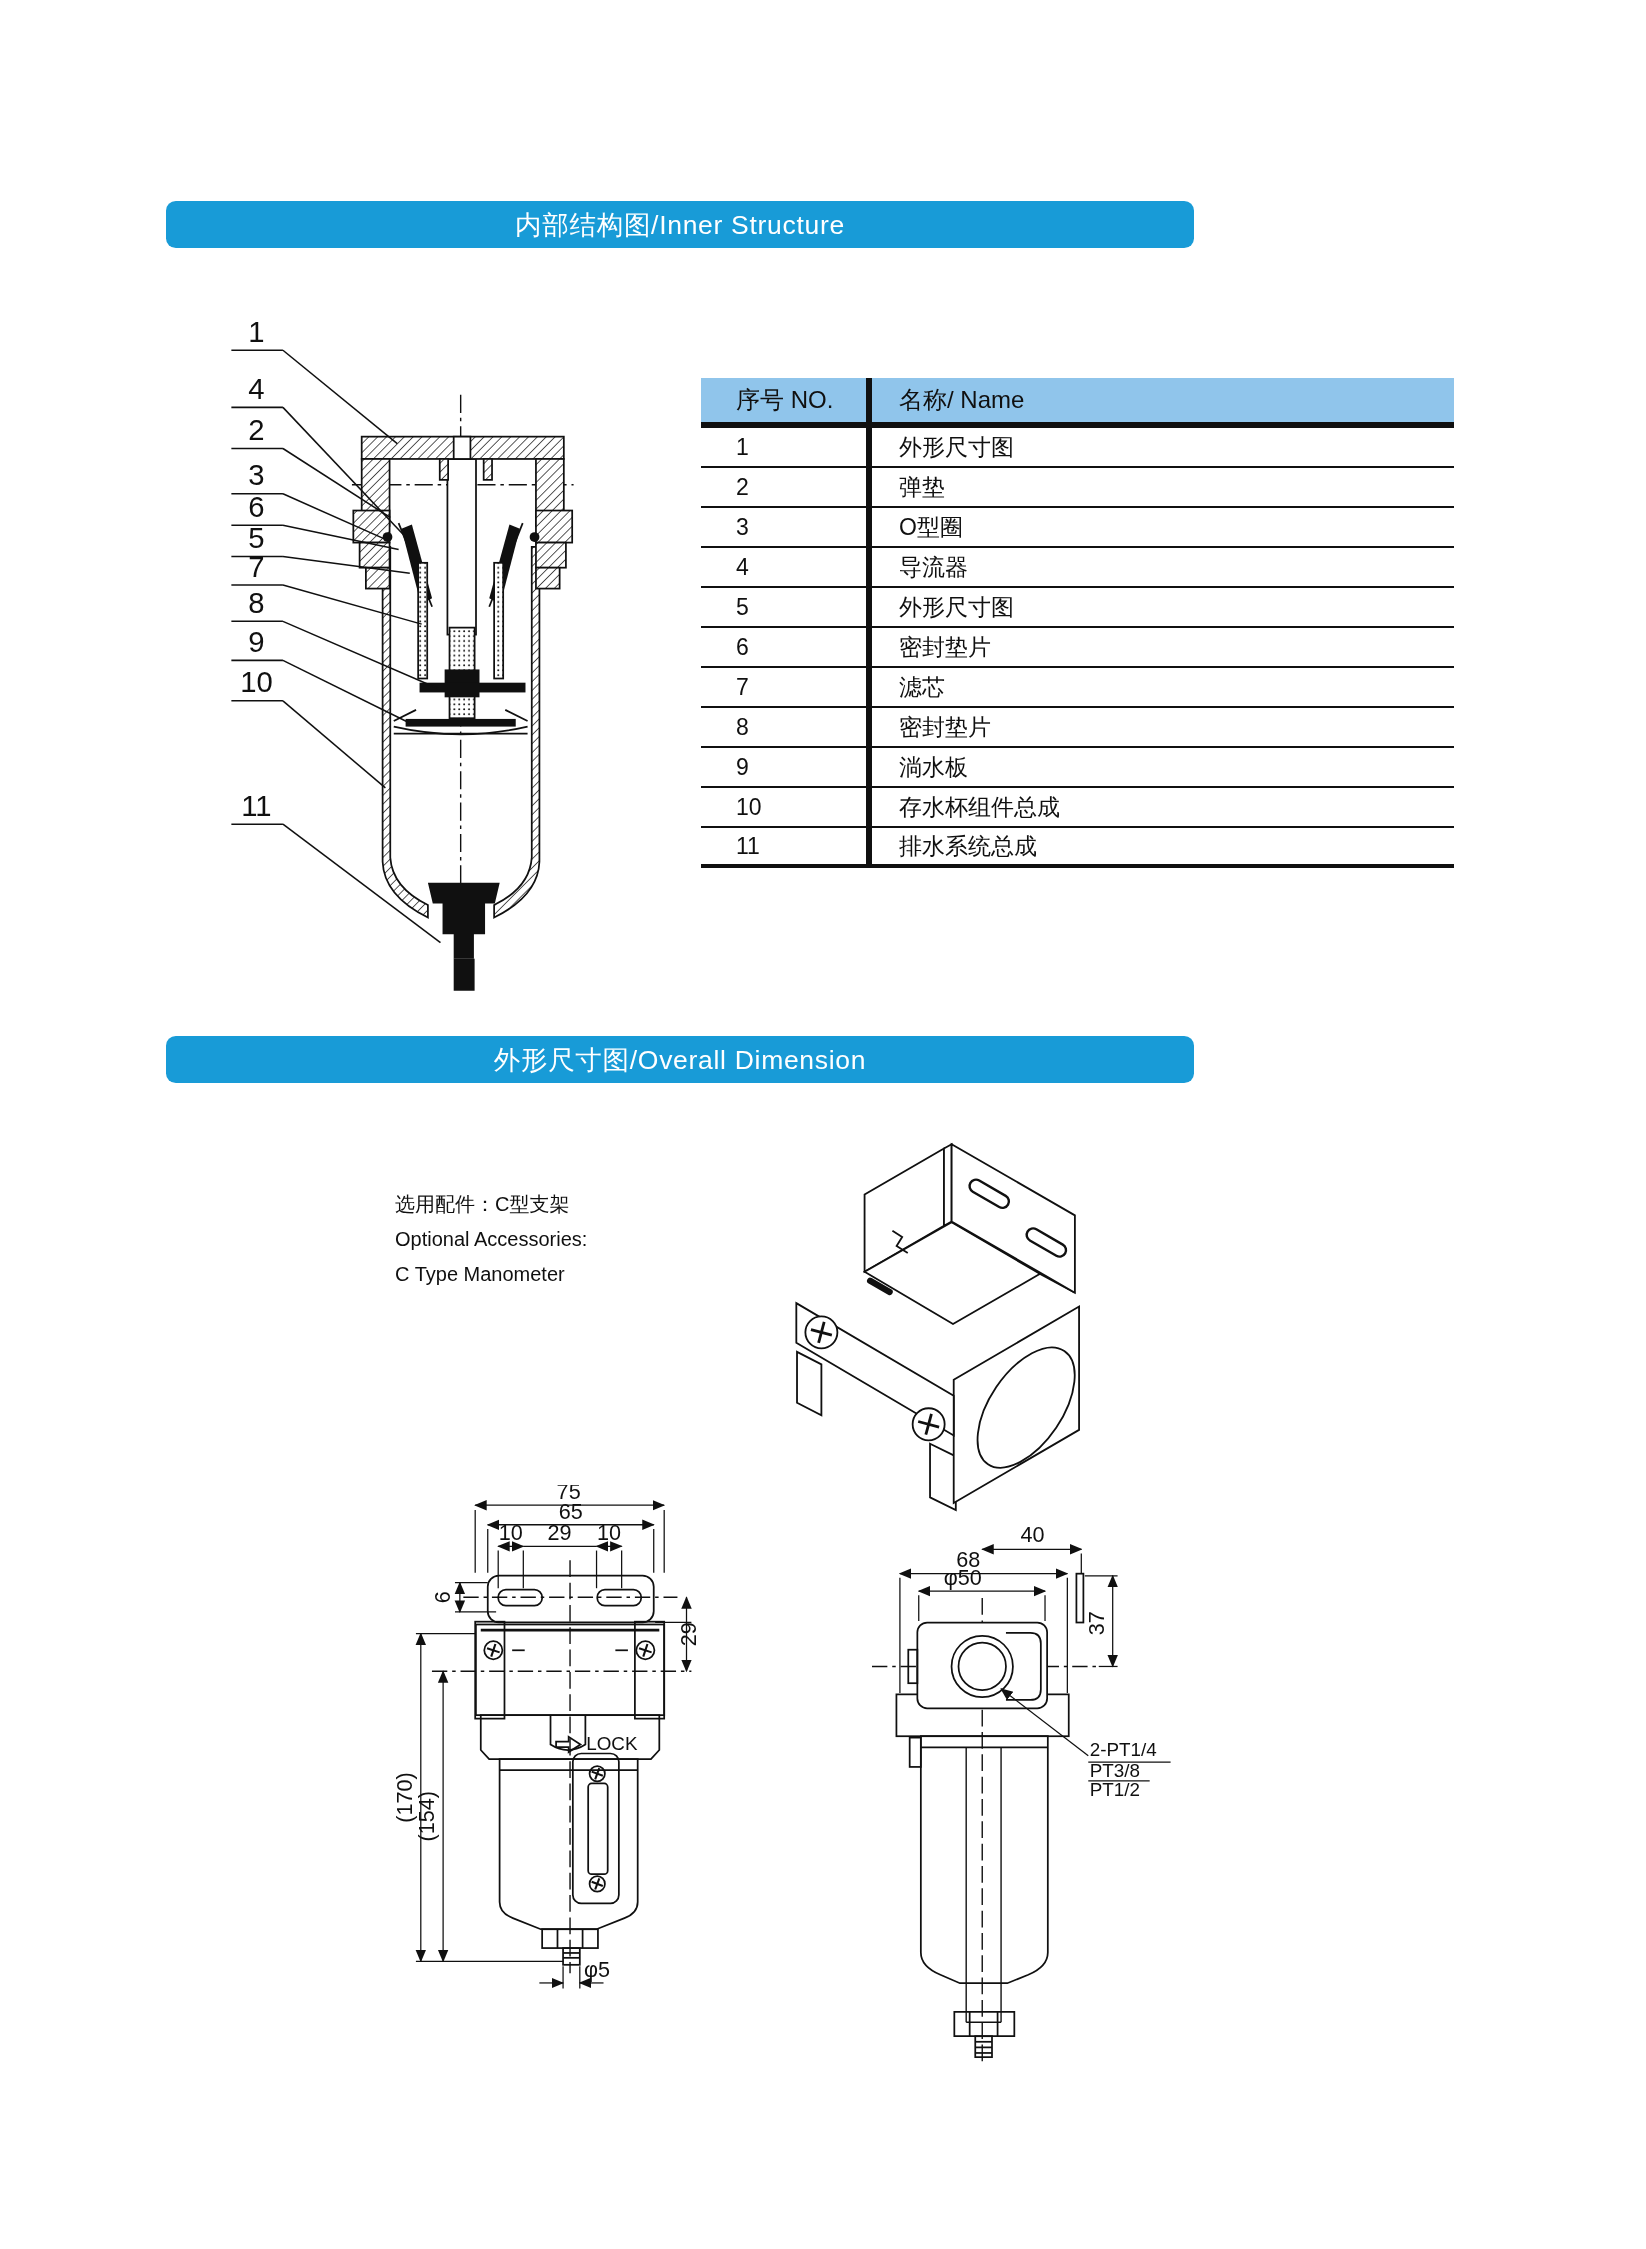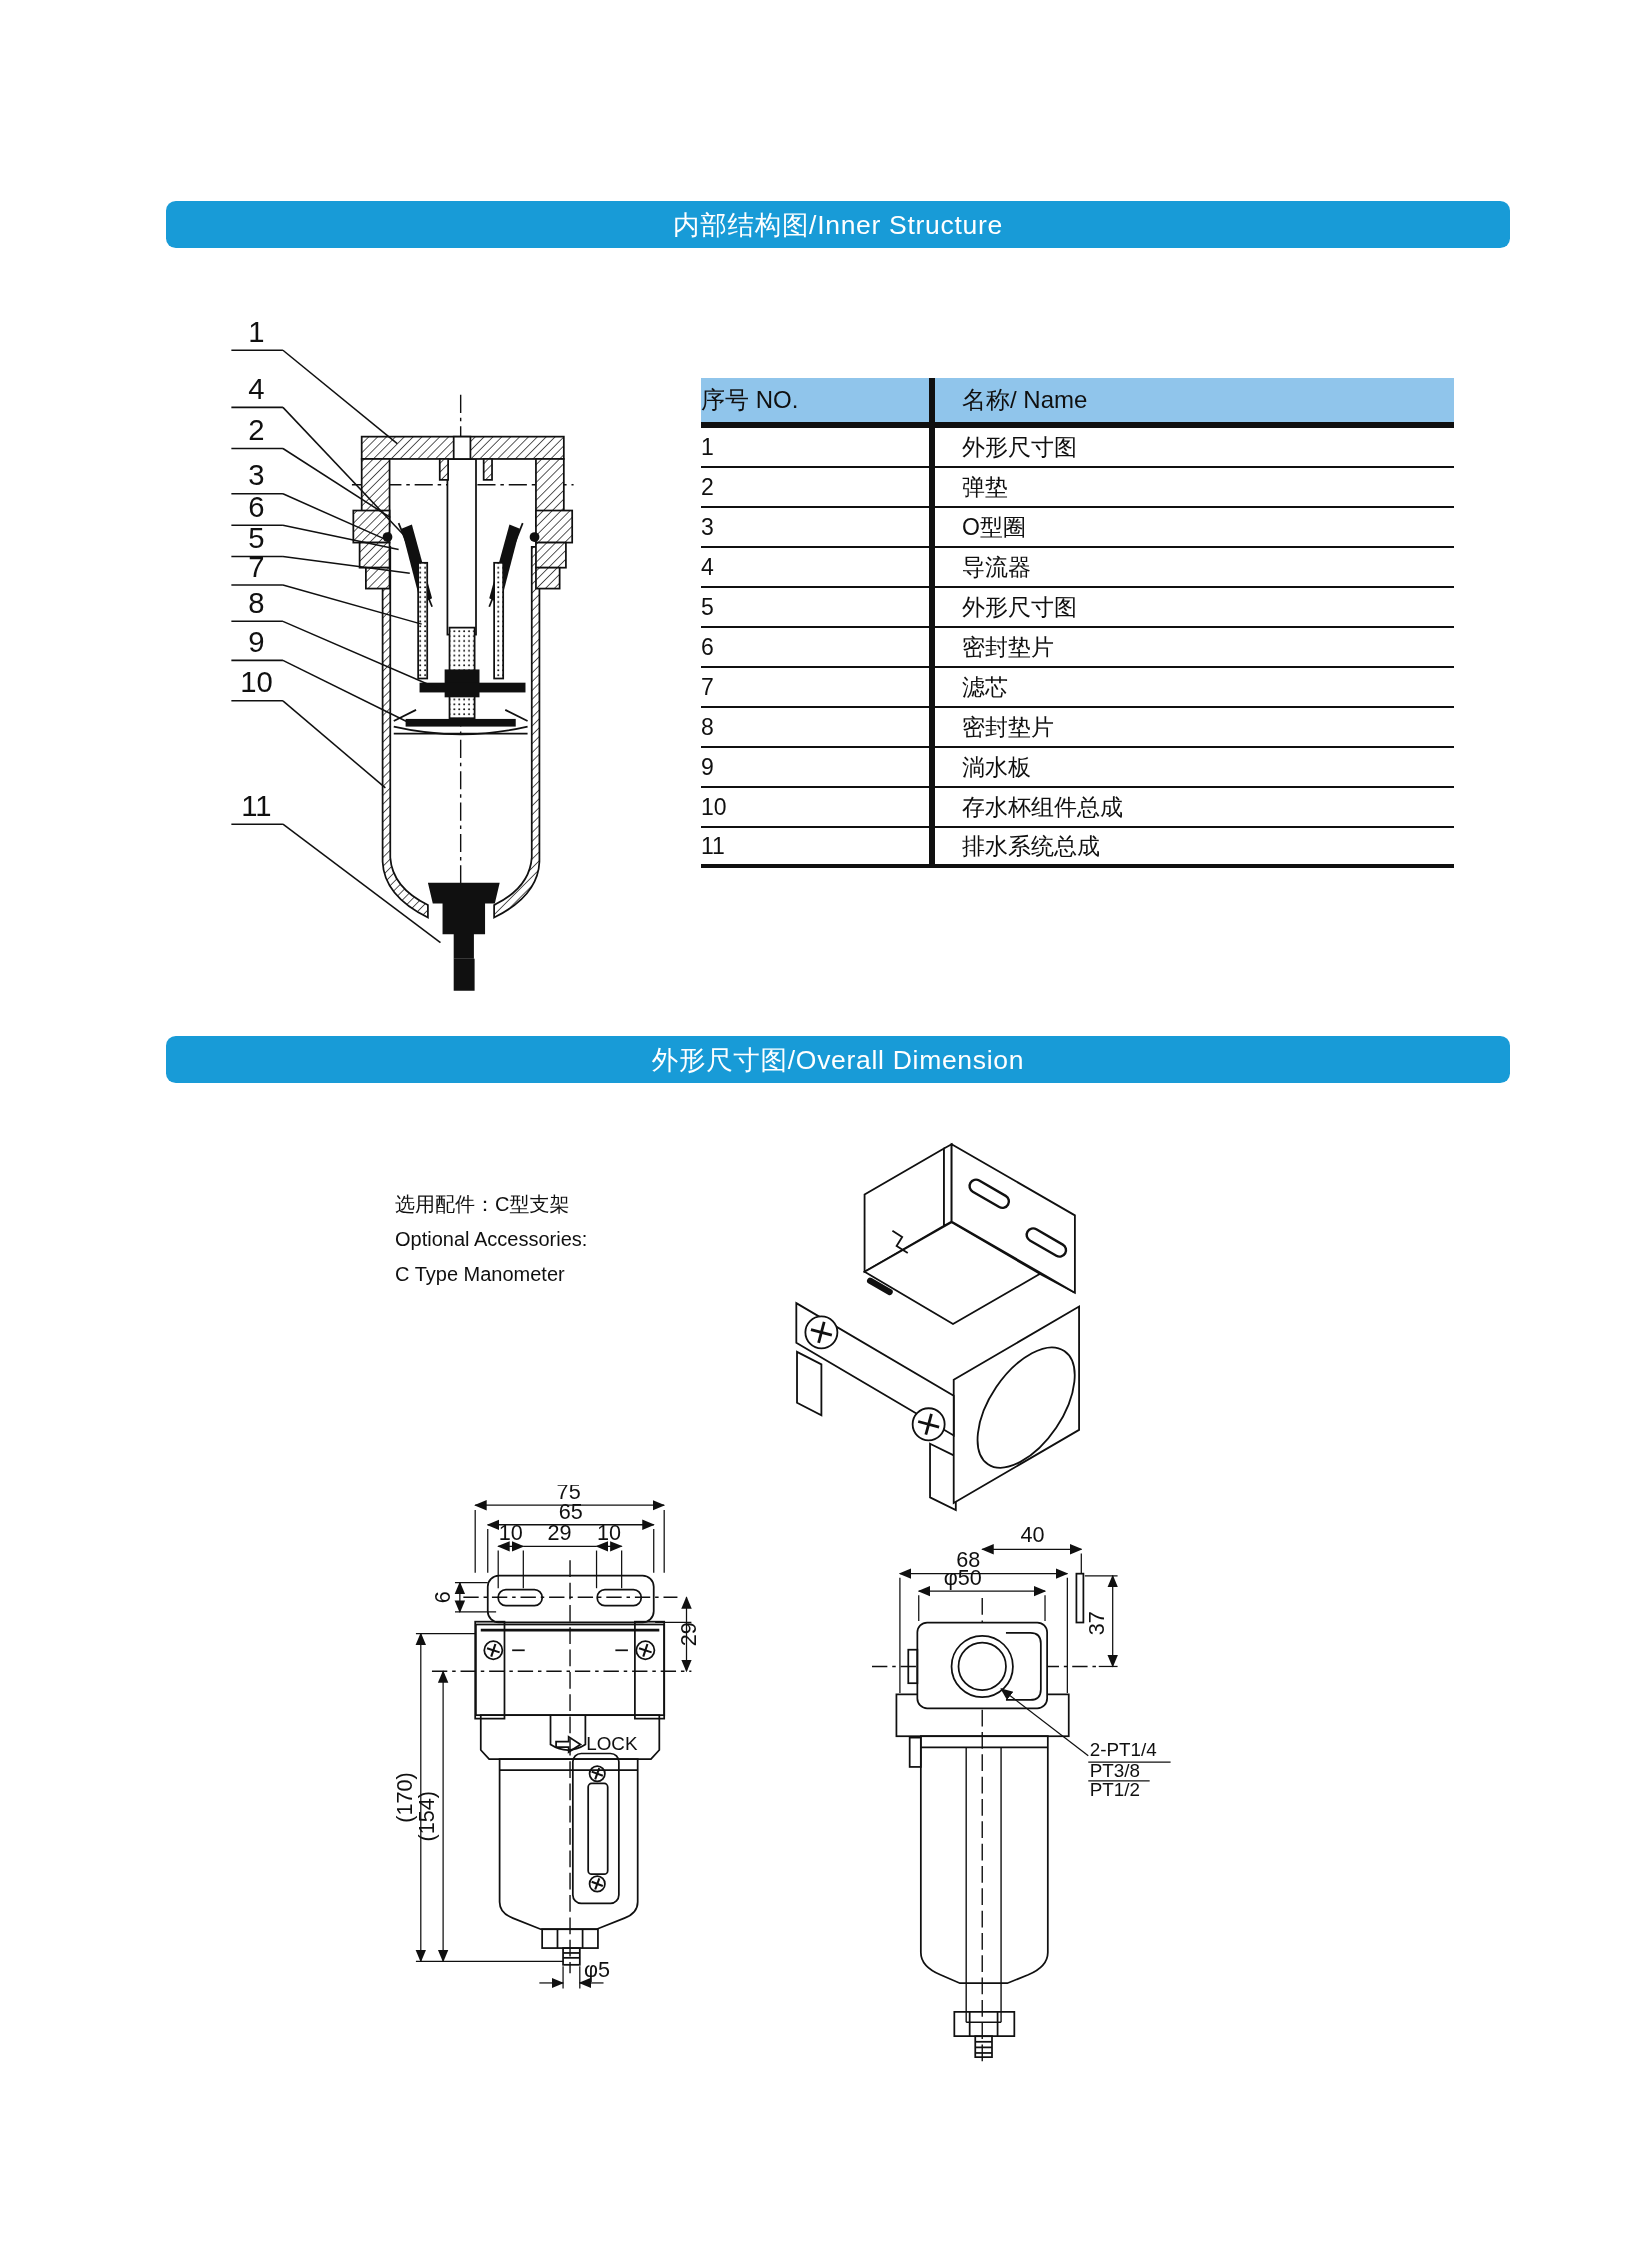--- a/index.html
+++ b/index.html
@@ -1,29 +1,29 @@
 <!DOCTYPE html>
 <html style="font-size:11px"><head>
 <meta charset="utf-8">
 <style>
   * { box-sizing: border-box; margin: 0; padding: 0; }
   html,body { background:#fff; }
   body { font-family:"Liberation Sans", sans-serif; color:#101010; }
   #page { position:relative; width:1647px; height:2250px; background:#fff; overflow:hidden; }
   .abs { position:absolute; }
-  .banner { position:absolute; left:166px; width:1344px; height:47px; background:#189bd7;
+  .banner { position:absolute; left:166px; width:1028px; height:47px; background:#189bd7;
             border-radius:9.8px; color:#fff; font-size:26.5px; display:flex; align-items:center;
             justify-content:center; letter-spacing:0.7px; }
   #banner-inner { top:201px; }
   #banner-dim   { top:1036px; }
   .ptable { position:absolute; left:701px; top:378px; width:753px; font-size:23px; }
   .ptable .hd { display:flex; height:50px; background:#90c5eb; border-bottom:6.3px solid #101010; font-size:24px; }
   .ptable .tr { display:flex; height:40px; border-bottom:2.1px solid #101010; background:#fff; }
   .ptable .tr:last-child { border-bottom:4.9px solid #101010; }
-  .cell-no  { width:234px; border-right:6.3px solid #101010; display:flex; align-items:center; }
+  .cell-no  { width:171px; border-right:6.3px solid #101010; display:flex; align-items:center; padding-left:35px; }
   .cell-name{ flex:1; display:flex; align-items:center; padding-left:27px; }
   .note { position:absolute; left:395px; top:1187px; font-size:20px; line-height:35px; }
   svg text { font-family:"Liberation Sans", sans-serif; fill:#101010; }
 </style>
 </head>
 <body>
 
 <div id="page">
 
   

